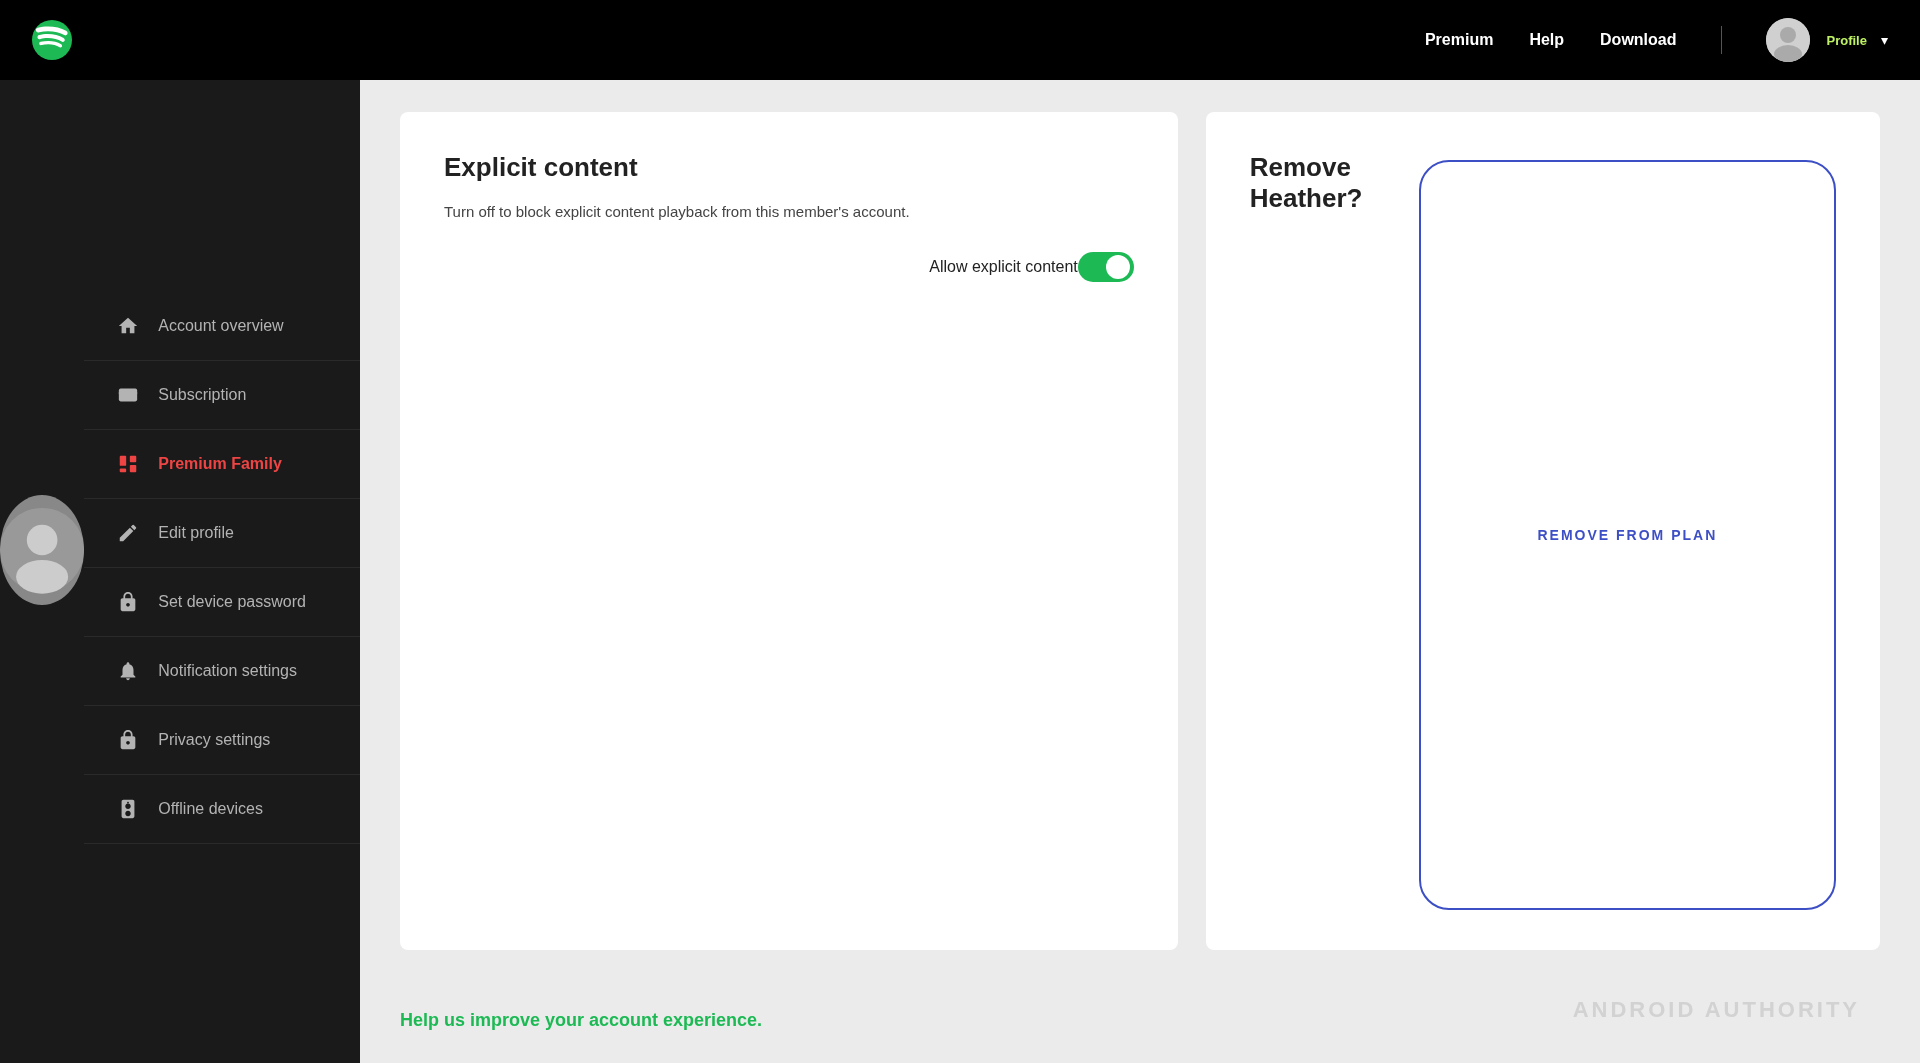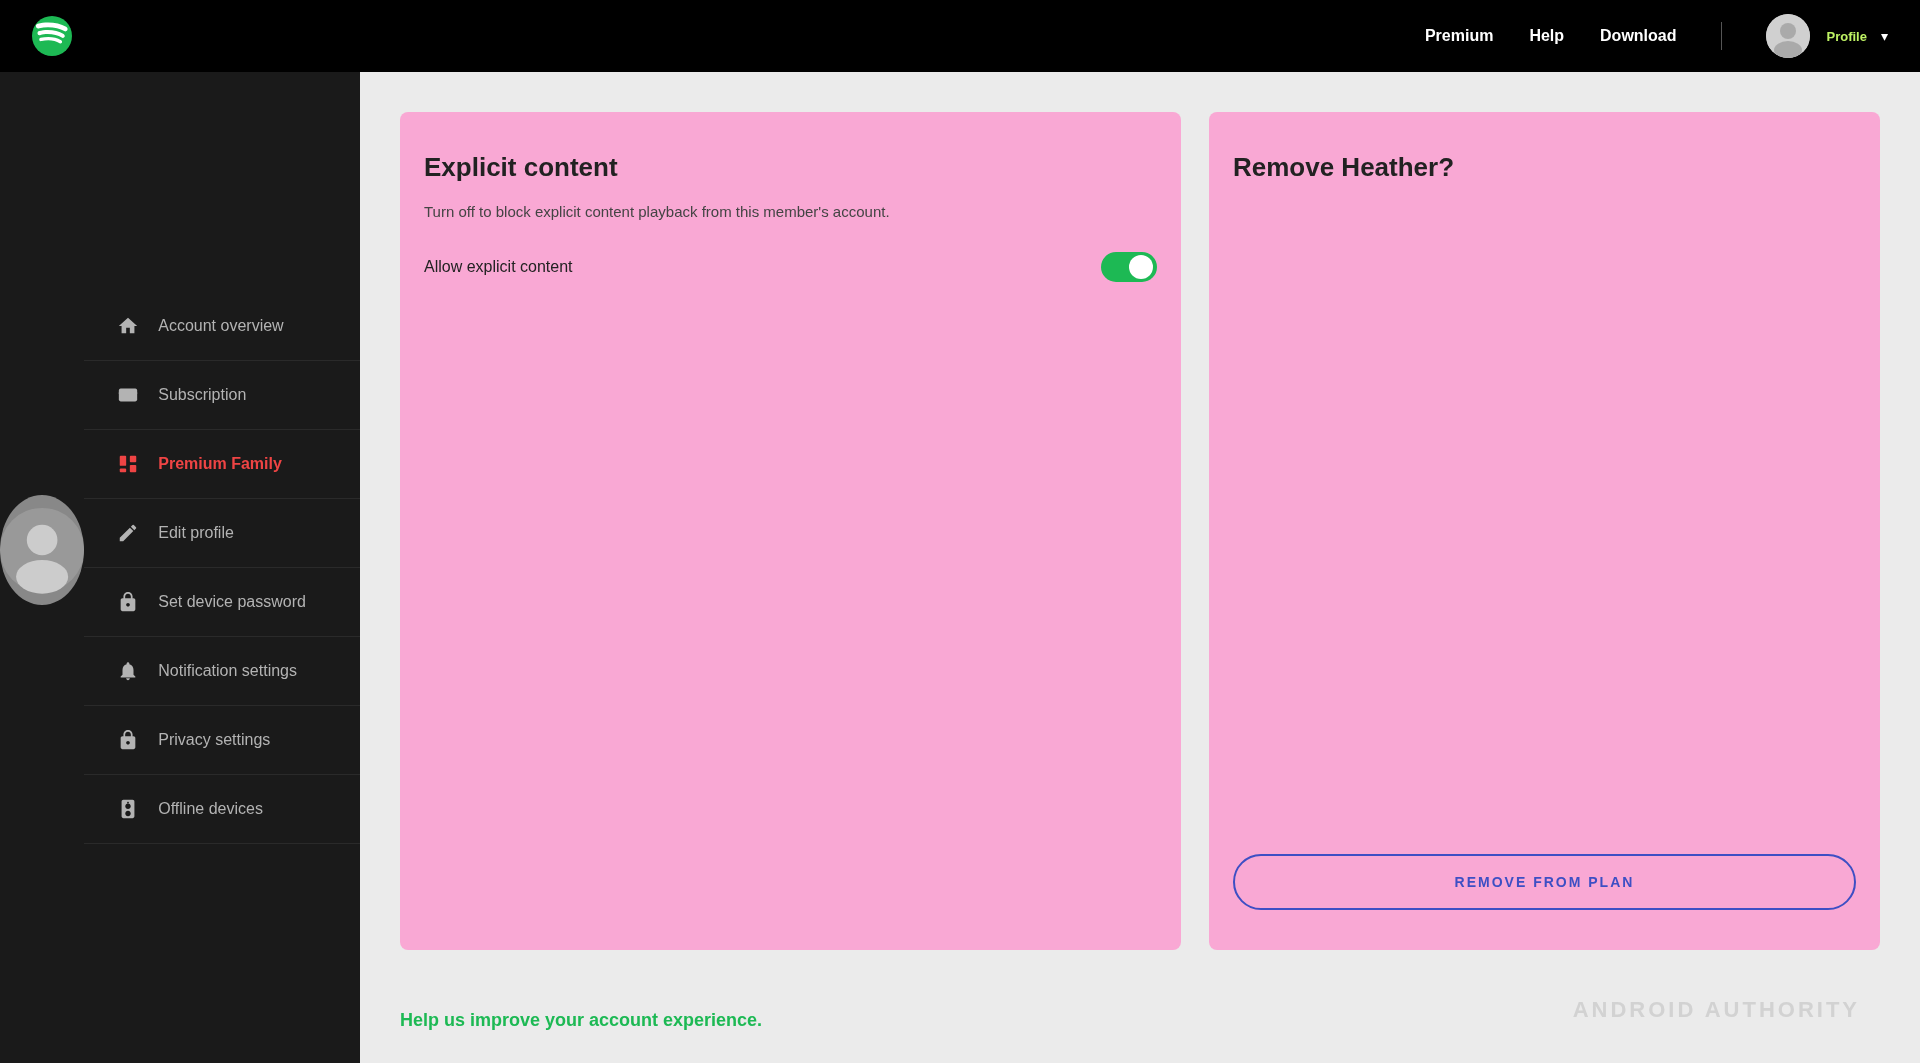--- a/index.html
+++ b/index.html
@@ -1,21 +1,21 @@
 <!DOCTYPE html>
 <html><head>
   <meta charset="utf-8">
   <style>
     * { margin: 0; padding: 0; box-sizing: border-box; }
     body { font-family: 'Helvetica Neue', Arial, sans-serif; background: #121212; width: 1920px; min-height: 1063px; overflow-x: hidden; }
 
     
     .topnav {
       background: #000;
-      height: 72px;
+      height: 80px;
       display: flex;
       align-items: center;
       padding: 0 32px;
       position: fixed;
       top: 0; left: 0; right: 0;
       z-index: 100;
     }
     .topnav-logo {
       display: flex; align-items: center; gap: 10px;
       text-decoration: none;
@@ -159,41 +159,41 @@
 
     
     .cards-area {
       display: flex;
       gap: 28px;
       padding: 40px 40px 40px 40px;
       flex: 1;
       background: #ebebeb;
     }
     .card {
-      background: #f9a8d4;
+      background: #ffffff;
       border-radius: 8px;
-      padding: 40px 24px;
+      padding: 40px 44px;
       flex: 1;
     }
     .card-title {
       font-size: 26px;
       font-weight: 700;
       color: #222;
       margin-bottom: 18px;
     }
     .card-desc {
       font-size: 15px;
       color: #444;
       line-height: 1.5;
       margin-bottom: 28px;
     }
     .toggle-row {
       display: flex;
       align-items: center;
-      justify-content: space-between;
+      justify-content: flex-end;
     }
     .toggle-label {
       font-size: 16px;
       font-weight: 500;
       color: #222;
     }
     .toggle {
       width: 56px; height: 30px;
       background: #1db954;
       border-radius: 15px;
@@ -206,21 +206,20 @@
       border-radius: 50%;
       position: absolute;
       top: 3px; right: 4px;
       transition: right 0.2s;
     }
 
     
     .remove-card {
       flex: 0.85;
       display: flex;
-      flex-direction: column;
       justify-content: space-between;
       gap: 20px;
     }
     .remove-btn {
       display: flex;
       align-items: center;
       justify-content: center;
       border: 2px solid #3d4fc4;
       border-radius: 30px;
       padding: 18px 32px;

